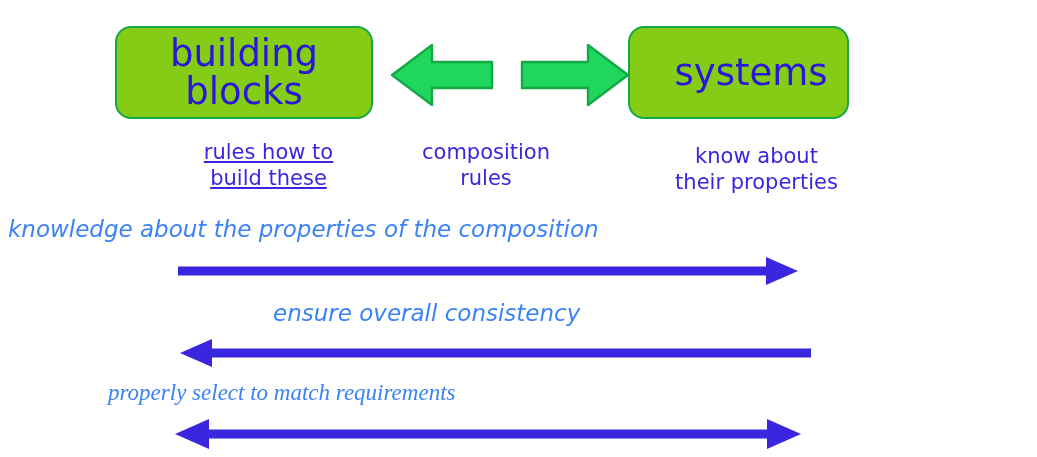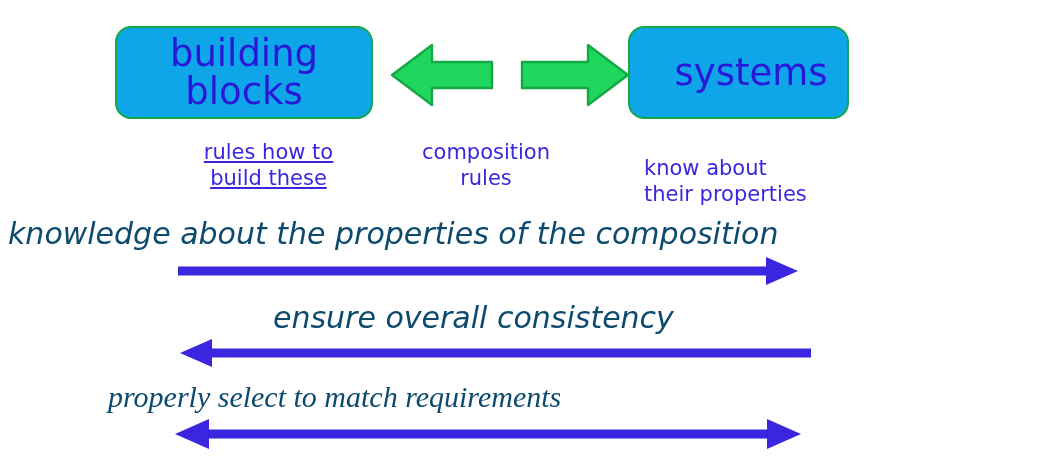--- a/index.html
+++ b/index.html
@@ -15,21 +15,21 @@
     width: 1037px;
     height: 457px;
     background: #ffffff;
     overflow: hidden;
   }
 
   
   .node-box {
     position: absolute;
     box-sizing: border-box;
-    background: #0ea5e9;
+    background: #84cc16;
     border: 2px solid #14a846;
     border-radius: 16px;
     color: #2a18d8;
     display: flex;
     align-items: center;
     justify-content: center;
     text-align: center;
     line-height: 1.02;
     font-size: 37px;
     font-family: "DejaVu Sans", sans-serif;
@@ -58,28 +58,28 @@
   .caption {
     position: absolute;
     color: #3b26e0;
     font-size: 21px;
     line-height: 1.22;
     font-family: "DejaVu Sans", sans-serif;
     white-space: pre-line;
   }
   #cap-left   { left: 176px; top: 140px; width: 185px; text-align: center; text-decoration: underline; }
   #cap-middle { left: 404px; top: 140px; width: 164px; text-align: center; }
-  #cap-right  { left: 644px; top: 156px; width: 225px; text-align: left; }
+  #cap-right  { left: 644px; top: 144px; width: 225px; text-align: center; }
 
   
   .flow-label {
     position: absolute;
-    color: #0c4a6e;
+    color: #3b82f6;
     font-style: italic;
-    font-size: 30px;
+    font-size: 23px;
     font-family: "DejaVu Sans", sans-serif;
     white-space: nowrap;
   }
   #flow-label-1 { left: 8px;   top: 216px; }
   #flow-label-2 { left: 236px; top: 300px; margin-left: 37px; }
   #flow-label-3 { left: 108px; top: 380px; font-family: Liberation Serif, serif; }
 
   
   .flow-arrow {
     position: absolute;

